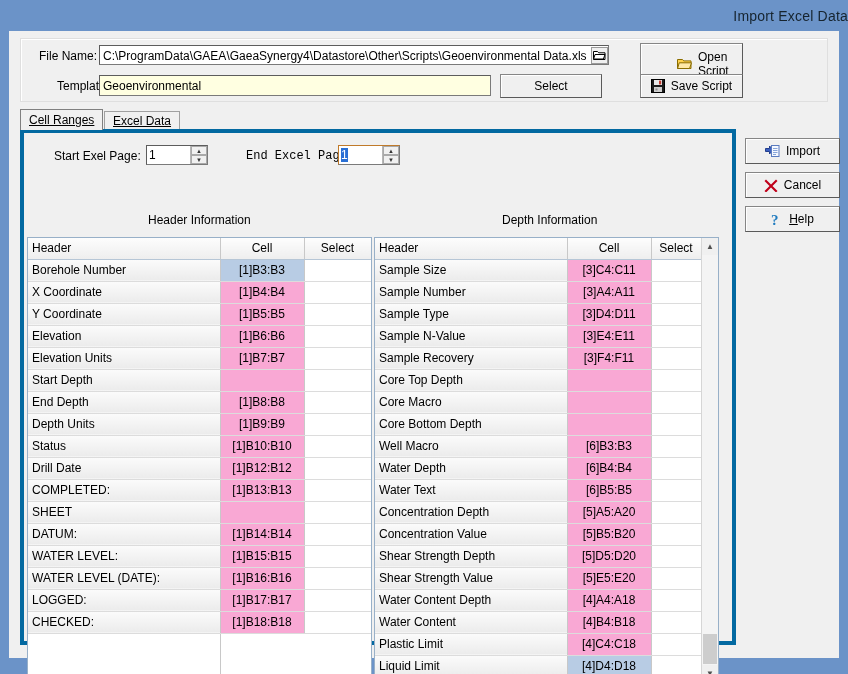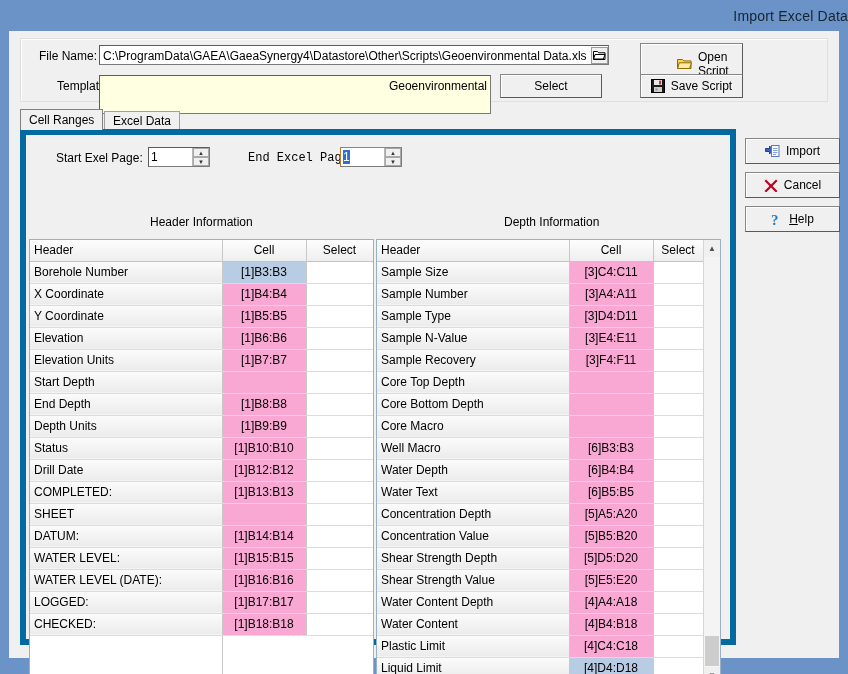--- a/index.html
+++ b/index.html
@@ -99,35 +99,36 @@
     position: absolute;
     top: 2px;
     height: 19px;
     padding: 0 8px;
     line-height: 19px;
     font-size: 12px;
     background: #f0f0f0;
     border: 1px solid #a0a0a0;
     border-bottom: none;
     box-sizing: border-box;
+    text-decoration: underline;
   }
   .tab.active {
     top: 0;
     height: 21px;
     line-height: 20px;
     background: #f0f0f0;
     border-color: #808080;
     z-index: 3;
   }
   .tabpanel {
     position: absolute;
     left: 11px; top: 98px;
     width: 716px; height: 516px;
     background: #f0f0f0;
-    border: 6px solid #0369a1;
+    border: 4px solid #0369a1;
     box-sizing: border-box;
   }
   
   .spin {
     position: absolute;
     height: 20px;
     box-sizing: border-box;
     border: 1px solid #7a7a7a;
     border-top-color: #5c5c5c;
     border-left-color: #5c5c5c;
@@ -243,21 +244,21 @@
 
       <div class="browsebtn" style="left:570px; top:8px;">
         <svg class="iconsvg" width="13" height="11" viewBox="0 0 13 11">
           <path d="M0.5 1.5h4l1.2 1.3h6.3v6.7H0.5z" fill="#ffffff" stroke="#000" stroke-width="1"></path>
           <path d="M2 4.5h10l-1.6 4.5H0.6z" fill="#ffffff" stroke="#000" stroke-width="1"></path>
         </svg>
       </div>
 
       <span class="lbl" style="left:36px; top:40px;">Template:</span>
 
-      <div class="txtbox yellow" style="left:78px; top:36px; width:392px; height:39px;text-align:right;">Geoenvironmental</div>
+      <div class="txtbox yellow" style="left:78px; top:36px; width:392px; height:21px;">Geoenvironmental</div>
 
       <div class="btn" style="left:479px; top:35px; width:102px; height:24px;">
         <span>Select</span>
       </div>
 
       <div class="btn" style="left:619px; top:4px; width:103px; height:41px;padding-left:36px;">
         <span class="ico">
           <svg class="iconsvg" width="15" height="12" viewBox="0 0 15 12">
             <path d="M0.5 1.5h5l1.3 1.4h7.2v7.6H0.5z" fill="#ffd24d" stroke="#8a6d00" stroke-width="1"></path>
             <path d="M2.2 4.8h12.3l-2 5.7H0.6z" fill="#ffe9a8" stroke="#8a6d00" stroke-width="1"></path>
@@ -467,26 +468,26 @@
                 <td class="c-name">Sample Recovery</td>
                 <td class="c-cell">[3]F4:F11</td>
                 <td class="c-sel"></td>
               </tr>
               <tr>
                 <td class="c-name">Core Top Depth</td>
                 <td class="c-cell"></td>
                 <td class="c-sel"></td>
               </tr>
               <tr>
+                <td class="c-name">Core Macro</td>
+                <td class="c-cell"></td>
+                <td class="c-sel"></td>
+              </tr>
+              <tr>
                 <td class="c-name">Core Bottom Depth</td>
-                <td class="c-cell"></td>
-                <td class="c-sel"></td>
-              </tr>
-              <tr>
-                <td class="c-name">Core Macro</td>
                 <td class="c-cell"></td>
                 <td class="c-sel"></td>
               </tr>
               <tr>
                 <td class="c-name">Well Macro</td>
                 <td class="c-cell">[6]B3:B3</td>
                 <td class="c-sel"></td>
               </tr>
               <tr>
                 <td class="c-name">Water Depth</td>

